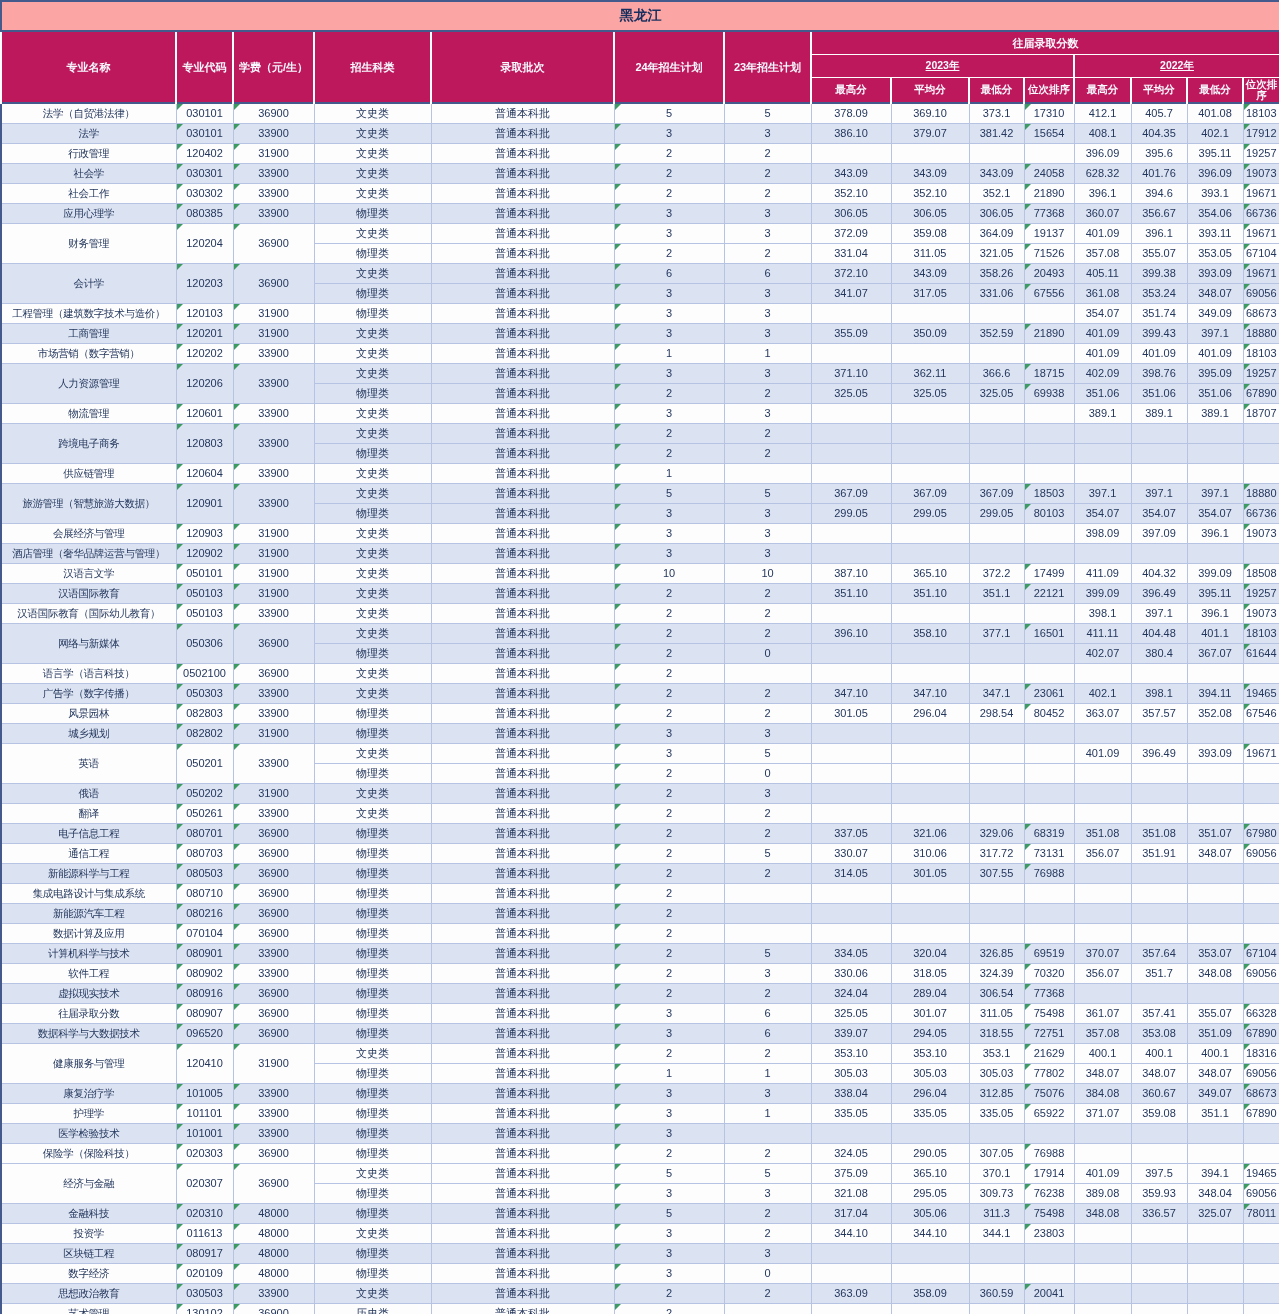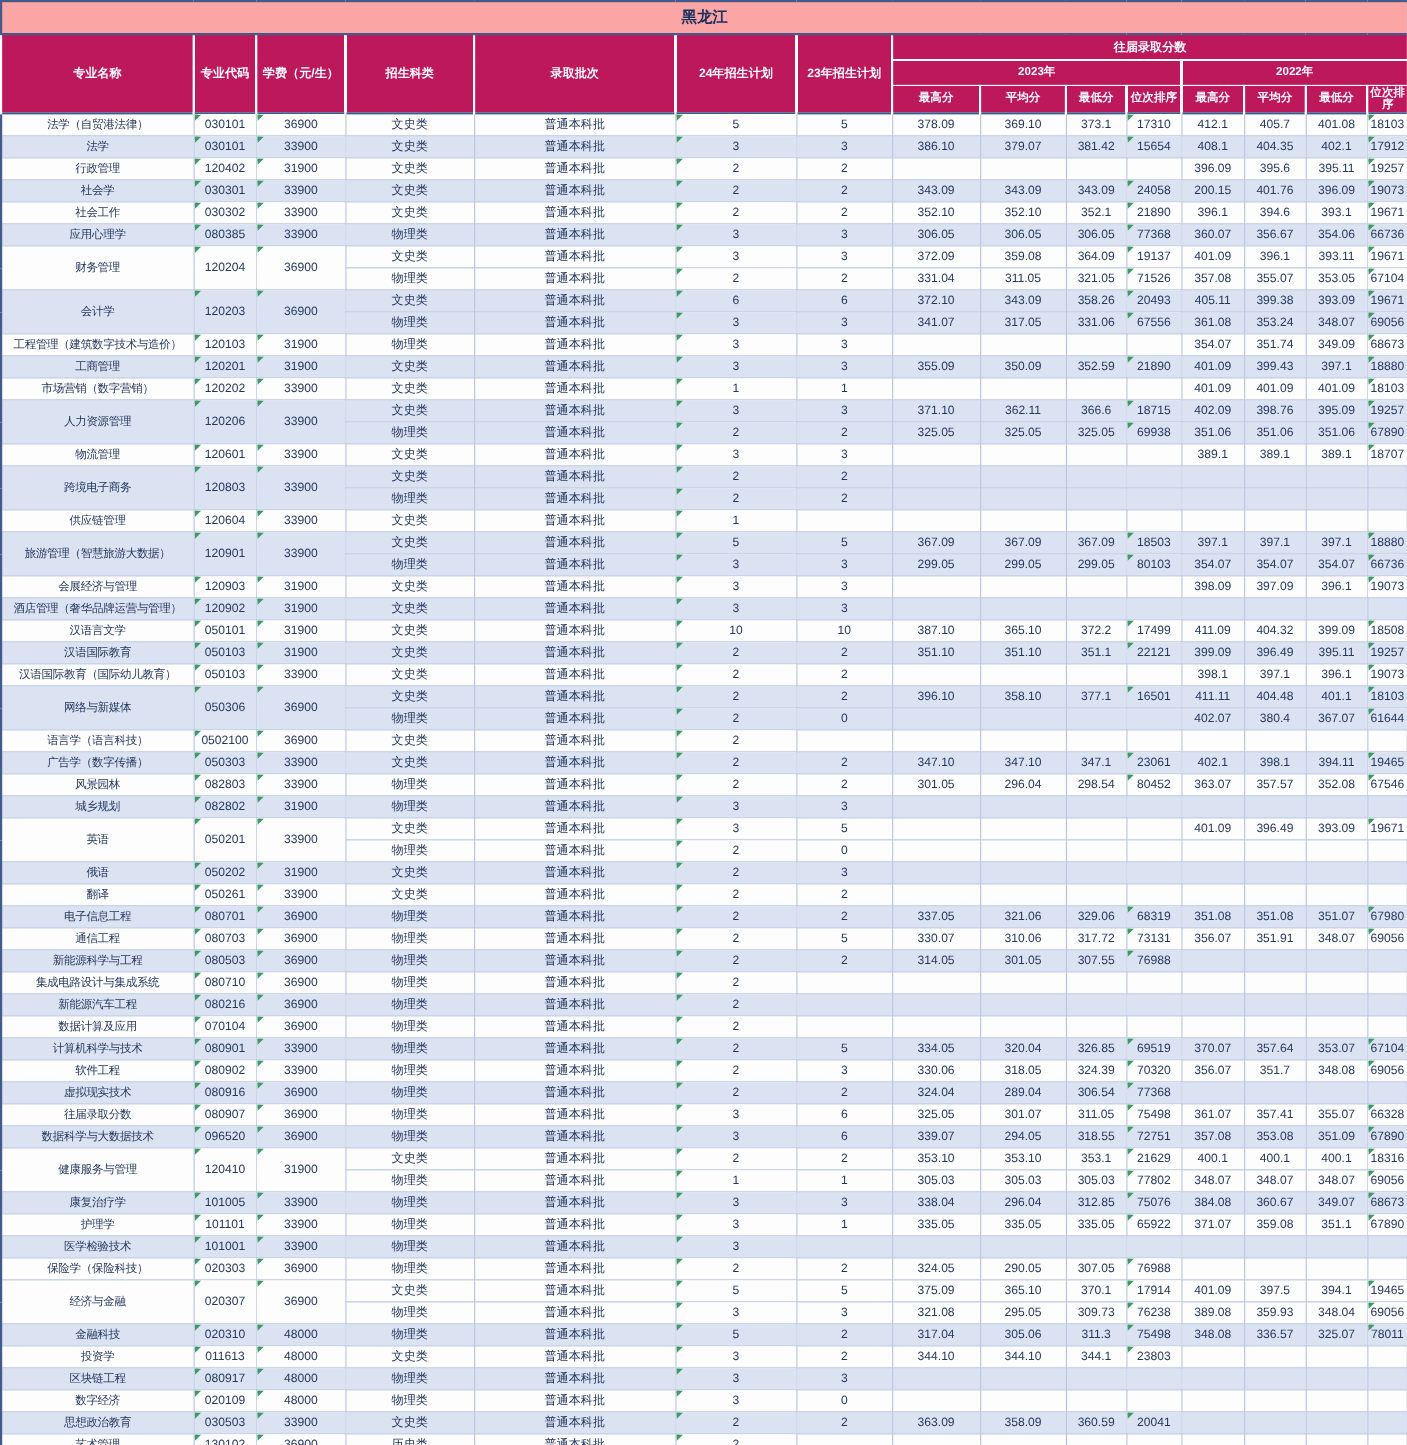--- a/index.html
+++ b/index.html
@@ -10,21 +10,21 @@
         padding:0 1px;color:#24375c;font-size:11px;line-height:1.1;}
   
   thead th{background:#be185d;color:#f7faff;font-weight:bold;
            border-left:2px solid rgba(255,255,255,.75);
            border-right:2px solid rgba(255,255,255,.75);
            border-top:1px solid rgba(255,255,255,.45);
            border-bottom:1px solid rgba(255,255,255,.45);}
   thead tr.title-row th{background:#fca5a5;color:#17305f;font-size:14px;height:28px;
            border:1px solid #44598c;border-bottom:2px solid #44598c;}
   thead tr.h1 th{height:22px;}
-  thead tr.h2 th{height:22px;}
+  thead tr.h2 th{height:22px;text-decoration:underline;}
   thead tr.h3 th{height:24px;white-space:normal;line-height:1.05;}
   thead tr.h3 th,thead tr.h2 th{font-size:10.5px;}
   thead{border-bottom:2px solid #44598c;}
   
   tbody td, tbody th{border:1px solid #b6c3e2;height:19px;font-weight:normal;}
   tbody th.major-cell{font-size:10.5px;letter-spacing:-0.3px;}
   tbody tr.white td, tbody tr.white th{background:#fdfdfe;}
   tbody tr.blue td, tbody tr.blue th{background:#dbe3f3;}
   td.tri{position:relative;}
   td.tri::before{content:"";position:absolute;top:0;left:0;width:0;height:0;
@@ -138,21 +138,21 @@
           <td class="tri">030301</td>
           <td class="tri">33900</td>
           <td>文史类</td>
           <td>普通本科批</td>
           <td class="tri">2</td>
           <td>2</td>
           <td>343.09</td>
           <td>343.09</td>
           <td>343.09</td>
           <td class="tri">24058</td>
-          <td>200.15</td>
+          <td>628.32</td>
           <td>401.76</td>
           <td>396.09</td>
           <td class="tri">19073</td>
         </tr>
         <tr class="white">
           <th class="major-cell">社会工作</th>
           <td class="tri">030302</td>
           <td class="tri">33900</td>
           <td>文史类</td>
           <td>普通本科批</td>

